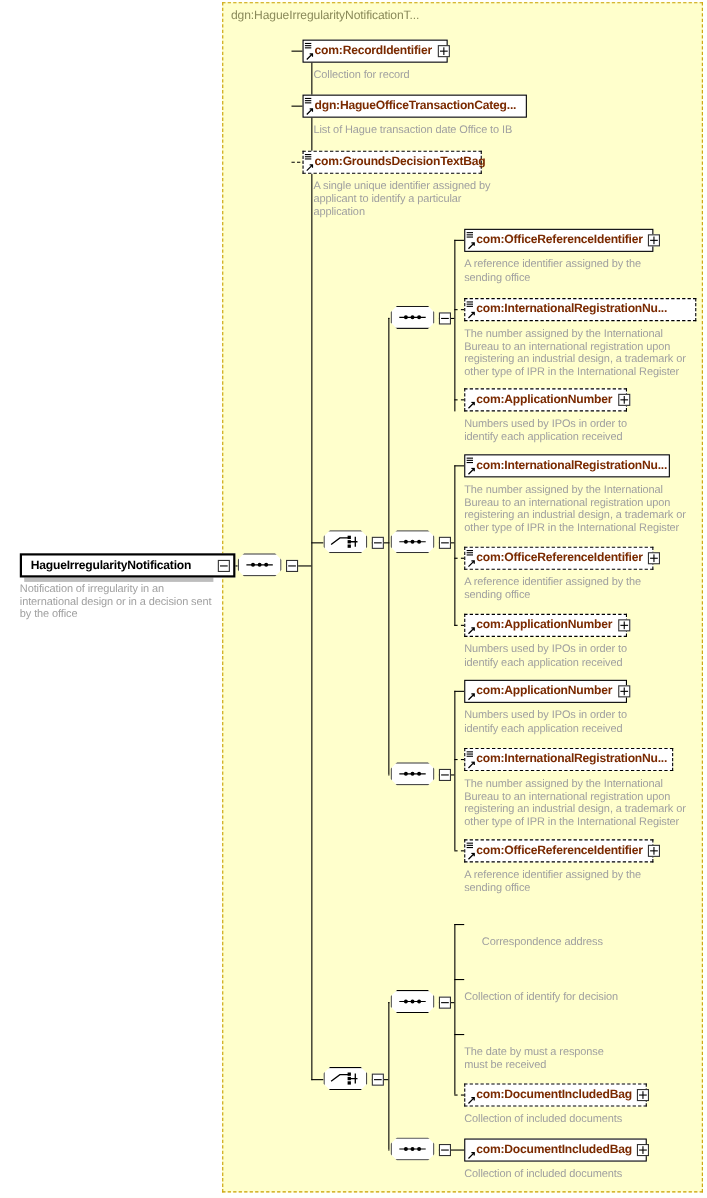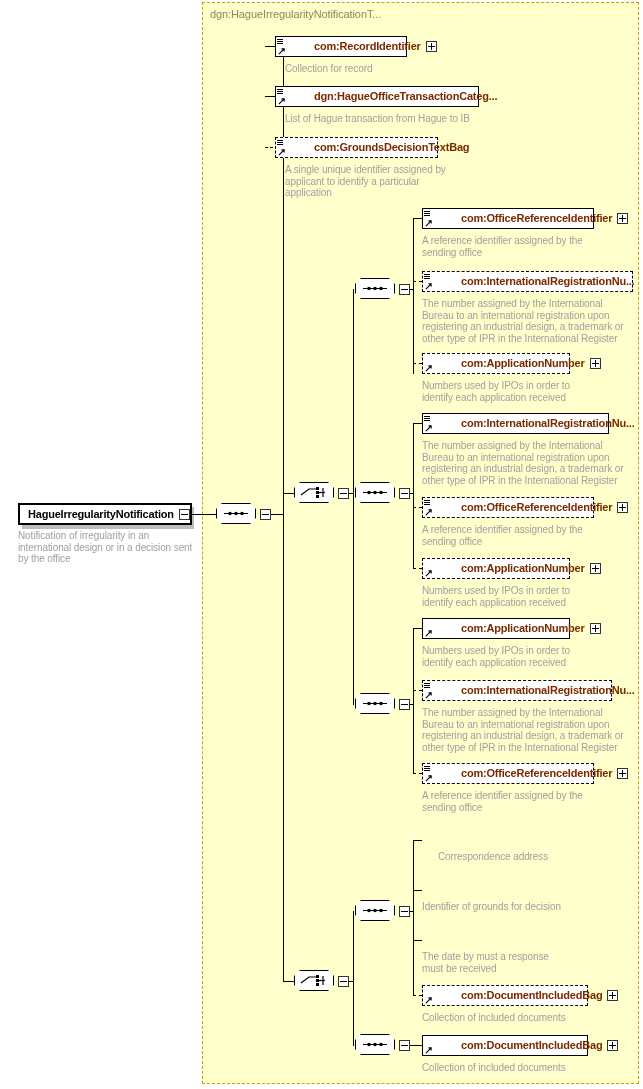--- a/index.html
+++ b/index.html
@@ -43,21 +43,20 @@
     padding-right:3px;
     white-space:nowrap;
   }
   .ebox.dashed{border:1px dashed #000000;}
   .ebox .lbl{
     font-size:11px;
     font-weight:bold;
     color:#7a2a00;
     letter-spacing:-0.2px;
     line-height:11px;
-    margin-left:28px;
   }
   
   .eshadow{
     position:absolute;
     background:#bdbdbd;
     height:21px;
     z-index:-1;
   }
   
   .attr-glyph{
@@ -203,21 +202,21 @@
   <div class="ln h" style="left:399px;top:911px;width:14px;"></div>
   <div class="ln v" style="left:413px;top:840px;height:155px;"></div>
   <div class="ln h" style="left:413px;top:840px;width:9px;"></div>
   <div class="ln h" style="left:413px;top:890px;width:9px;"></div>
   <div class="ln h" style="left:413px;top:940px;width:9px;"></div>
   <div class="ln dash-h" style="left:413px;top:995px;width:9px;"></div>
 
   <div class="ln h" style="left:399px;top:1045px;width:23px;"></div>
 
   <div class="eshadow" style="left:22px;top:507px;width:172px;height:22px;"></div>
-  <div class="root-box" style="left:18px;top:503px;width:174px;">
+  <div class="root-box" style="left:18px;top:503px;width:196px;">
     <span class="lbl">HagueIrregularityNotification</span>
     <span style="flex:1"></span>
     <span class="plus minus"></span>
   </div>
   <div class="ann" style="left:18px;top:530px;width:180px;">Notification of irregularity in an
 international design or in a decision sent
 by the office</div>
 
   <div class="comp" style="left:216px;top:503px;">
     <div class="shadow"></div>
@@ -339,21 +338,21 @@
     <span class="attr-glyph">
         <i></i>
         <i></i>
         <i></i>
       </span>
     <svg class="arrow-glyph" viewBox="0 0 8 8">
         <path d="M1 7 L7 1 M4 1 L7 1 L7 4" stroke="#000" stroke-width="1.3" fill="none"></path>
       </svg>
     <span class="lbl">dgn:HagueOfficeTransactionCateg...</span>
   </div>
-  <div class="ann" style="left:285px;top:113px;width:250px;">List of Hague transaction from Hague to IB</div>
+  <div class="ann" style="left:285px;top:113px;width:250px;">List of Hague transaction date Office to IB</div>
 
   <div class="eshadow" style="left:279px;top:141px;width:163px;"></div>
   <div class="ebox dashed" style="left:275px;top:137px;width:163px;">
     <span class="attr-glyph">
         <i></i>
         <i></i>
         <i></i>
       </span>
     <svg class="arrow-glyph" viewBox="0 0 8 8">
         <path d="M1 7 L7 1 M4 1 L7 1 L7 4" stroke="#000" stroke-width="1.3" fill="none"></path>
@@ -493,21 +492,21 @@
     <span class="lbl">com:OfficeReferenceIdentifier</span>
     <span class="plus"></span>
   </div>
   <div class="ann" style="left:422px;top:790px;width:215px;">A reference identifier assigned by the
 sending office</div>
 
   <div class="eshadow" style="left:426px;top:834px;width:172px;"></div>
   <div class="ann" style="left:438px;top:851px;width:215px;">Correspondence address</div>
 
   <div class="eshadow" style="left:426px;top:884px;width:177px;"></div>
-  <div class="ann" style="left:422px;top:901px;width:215px;">Identifier of grounds for decision</div>
+  <div class="ann" style="left:422px;top:901px;width:215px;">Collection of identify for decision</div>
 
   <div class="eshadow" style="left:426px;top:934px;width:137px;"></div>
   <div class="ann" style="left:422px;top:951px;width:200px;">The date by must a response
 must be received</div>
 
   <div class="eshadow" style="left:426px;top:989px;width:166px;"></div>
   <div class="ebox dashed" style="left:422px;top:985px;width:166px;">
     <svg class="arrow-glyph" viewBox="0 0 8 8">
         <path d="M1 7 L7 1 M4 1 L7 1 L7 4" stroke="#000" stroke-width="1.3" fill="none"></path>
       </svg>

